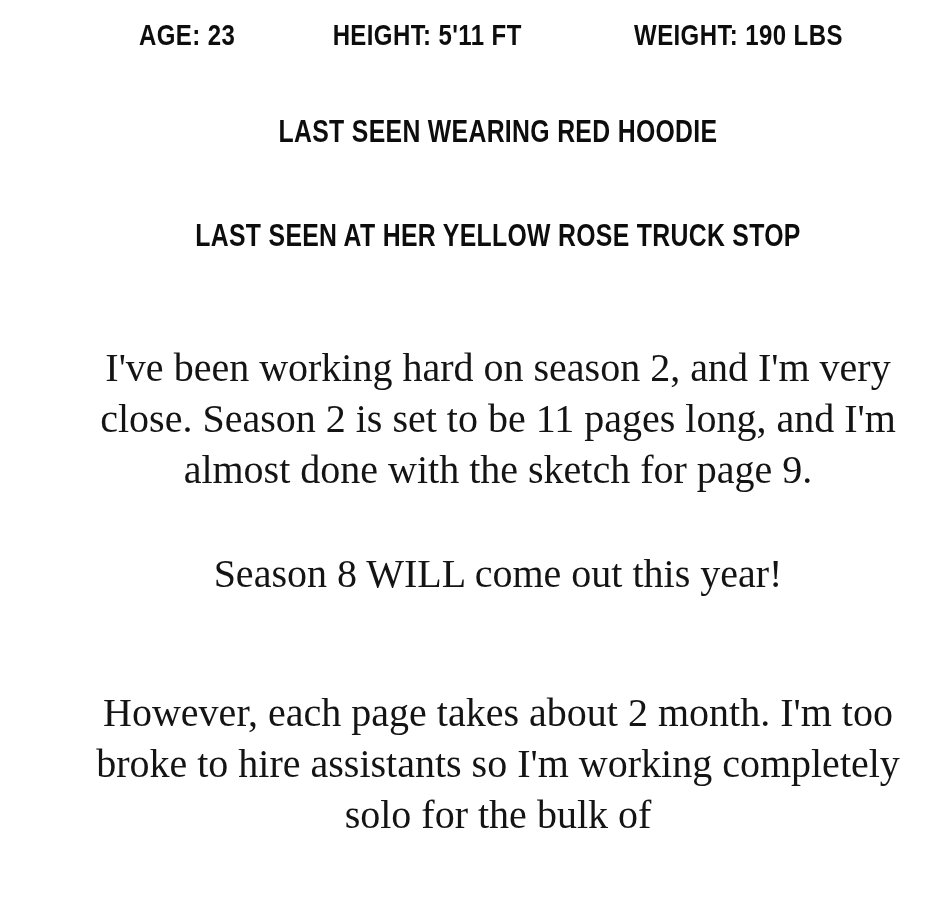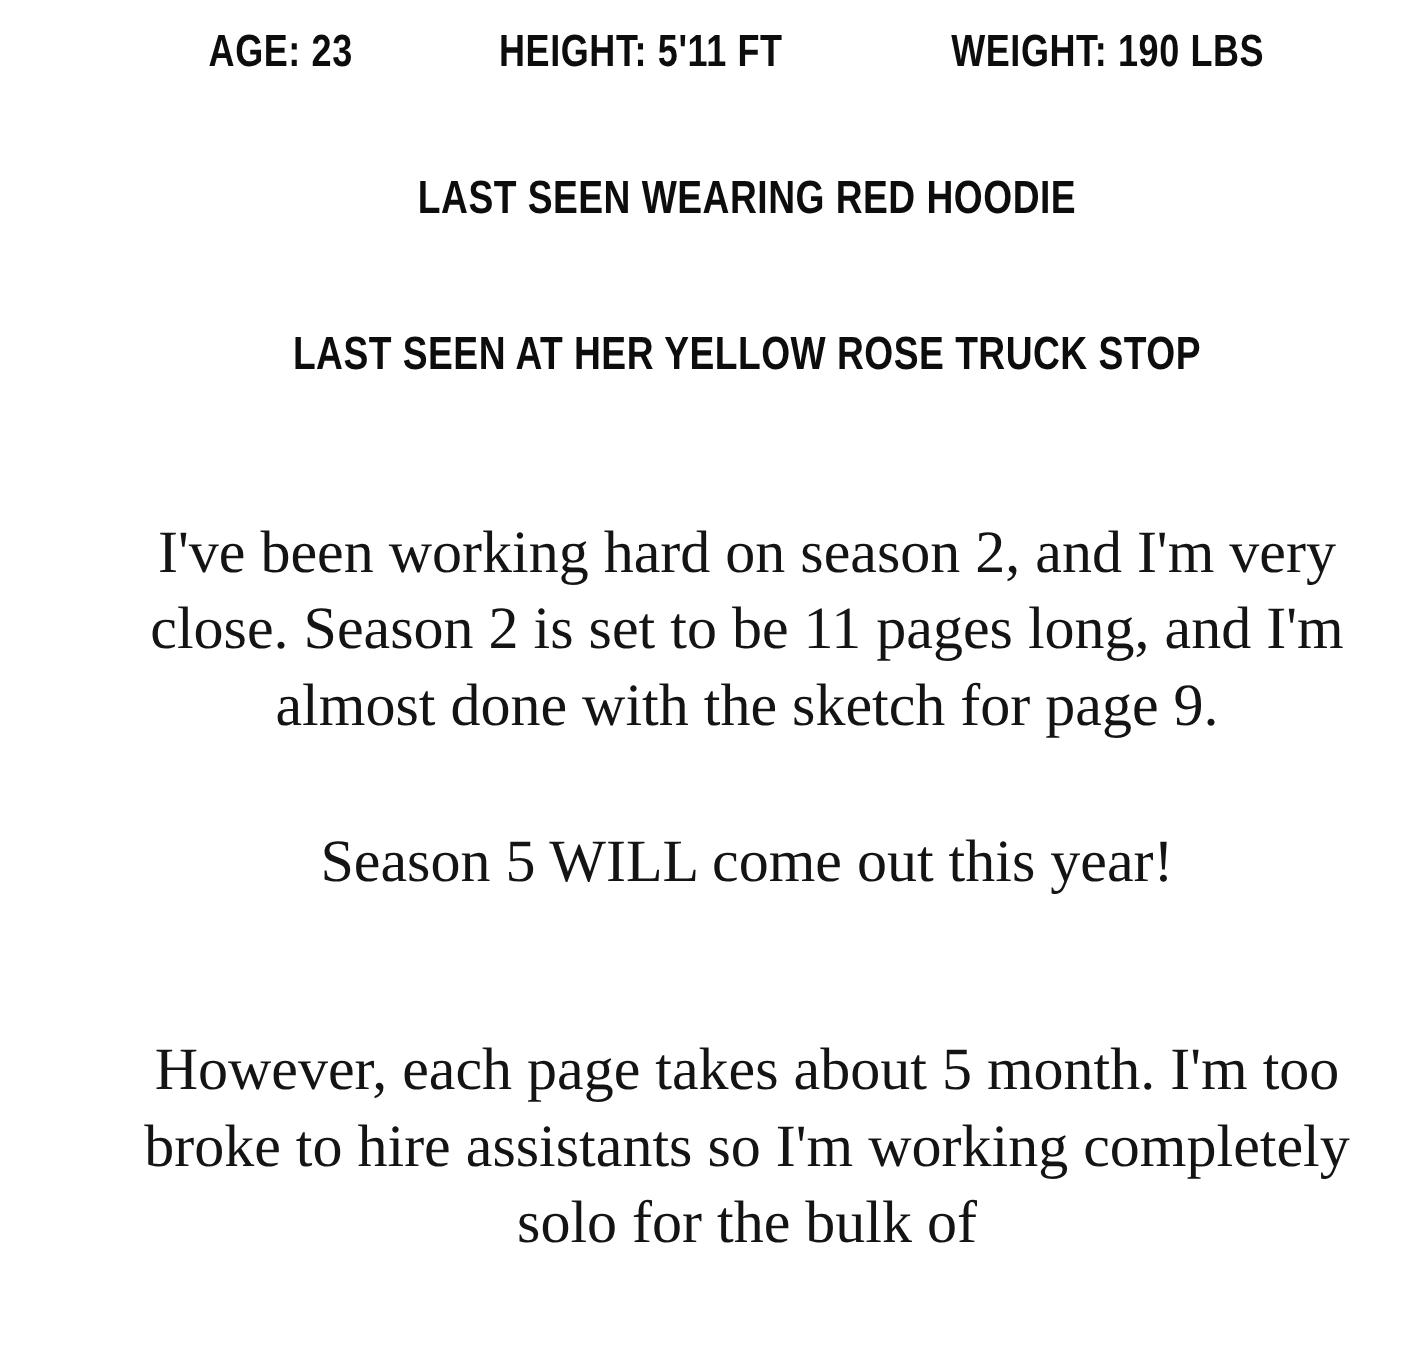--- a/index.html
+++ b/index.html
@@ -72,17 +72,17 @@
     <div class="stat">AGE: 23</div>
     <div class="stat">HEIGHT: 5'11 FT</div>
     <div class="stat">WEIGHT: 190 LBS</div>
   </div>
 
   <div class="headline l1">LAST SEEN WEARING RED HOODIE</div>
   <div class="headline l2">LAST SEEN AT HER YELLOW ROSE TRUCK STOP</div>
 
   <div class="body-copy">
     <p class="para p1">I've been working hard on season 2, and I'm very close. Season 2 is set to be 11 pages long, and I'm almost done with the sketch for page 9.</p>
-    <p class="para p2">Season 5 WILL come out this year!</p>
-    <p class="para p3">However, each page takes about 5 month. I'm too broke to hire assistants so I'm working completely solo for the bulk of</p>
+    <p class="para p2">Season 8 WILL come out this year!</p>
+    <p class="para p3">However, each page takes about 2 month. I'm too broke to hire assistants so I'm working completely solo for the bulk of</p>
   </div>
 
 </div>
 
 </body></html>

